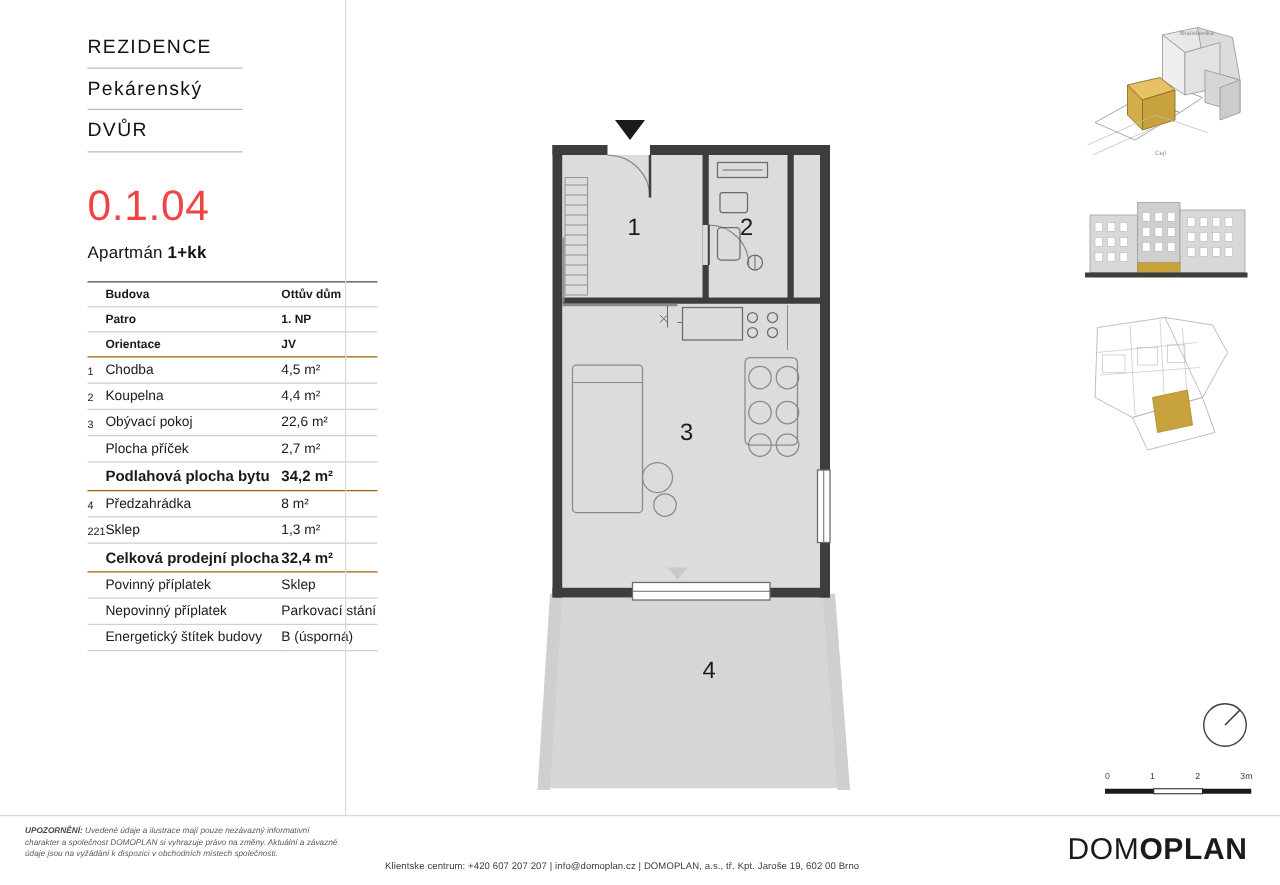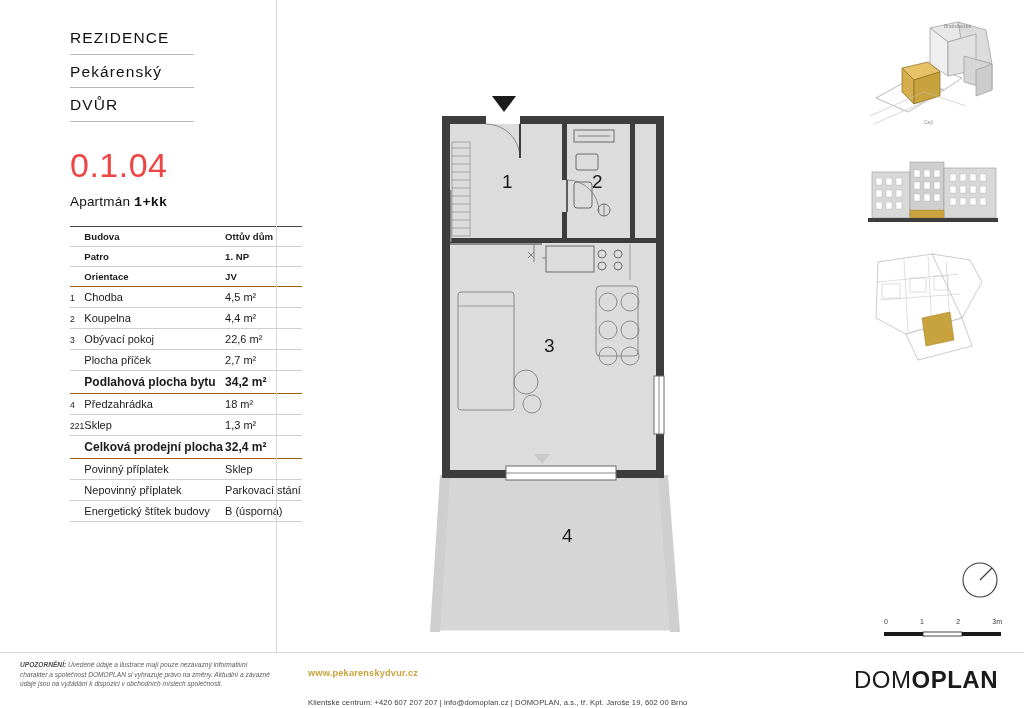--- a/index.html
+++ b/index.html
@@ -27,21 +27,21 @@
   }
   .brand-rule { height:1px; background:#b9b9b9; width:124px; margin:4px 0 9px 0; }
   .brand-rule.short { width:124px; }
   .unit-code {
     font-size:34px; font-weight:400; letter-spacing:0.5px;
     color:#ef4444; margin-top:26px; line-height:1;
   }
   .unit-type {
     font-size:13.5px; margin-top:12px; color:#111; letter-spacing:0.2px;
   }
-  .unit-type b { font-weight:700;font-family:Liberation Mono, monospace; }
+  .unit-type b { font-weight:700; }
   .hr-strong { height:1px; background:#4a4a4a; margin:16px 0 0 0; }
 
   table.specs { width:100%; border-collapse:collapse; }
   table.specs td {
     font-size:11px; padding:4px 0 4px 0; vertical-align:bottom;
     border-bottom:1px solid #cfcfcf; color:#1a1a1a;
   }
   table.specs td.idx { width:13px; color:#1a1a1a; font-size:8.6px; }
   table.specs td.val { text-align:left; white-space:nowrap; }
   table.specs tr.bold td { font-weight:700; font-size:12px; }
@@ -159,21 +159,21 @@
       </tr>
       <tr class="bold thickline">
         <td class="idx"></td>
         <td>Podlahová plocha bytu</td>
         <td class="val">34,2 m²</td>
       </tr>
 
       <tr class="group-gap">
         <td class="idx">4</td>
         <td>Předzahrádka</td>
-        <td class="val">18 m²</td>
+        <td class="val">8 m²</td>
       </tr>
       <tr>
         <td class="idx">221</td>
         <td>Sklep</td>
         <td class="val">1,3 m²</td>
       </tr>
       <tr class="bold thickline">
         <td class="idx"></td>
         <td>Celková prodejní plocha</td>
         <td class="val">32,4 m²</td>
@@ -414,21 +414,20 @@
     </svg>
   </div>
 
   <div id="footer-rule"></div>
 
   <div id="disclaimer">
     <b>UPOZORNĚNÍ:</b><span> Uvedené údaje a ilustrace mají pouze nezávazný informativní charakter a společnost DOMOPLAN si vyhrazuje právo na změny. Aktuální a závazné údaje jsou na vyžádání k dispozici v obchodních místech společnosti.</span>
   </div>
 
   <div id="footer-center">
-    <div id="footer-web">www.pekarenskydvur.cz</div>
     <div id="footer-contact">Klientske centrum: +420 607 207 207 | info@domoplan.cz | DOMOPLAN, a.s., tř. Kpt. Jaroše 19, 602 00 Brno</div>
   </div>
 
   <div id="logo">
     <span>DOM</span><b>OPLAN</b>
   </div>
 
 </div>
 
 </body></html>

